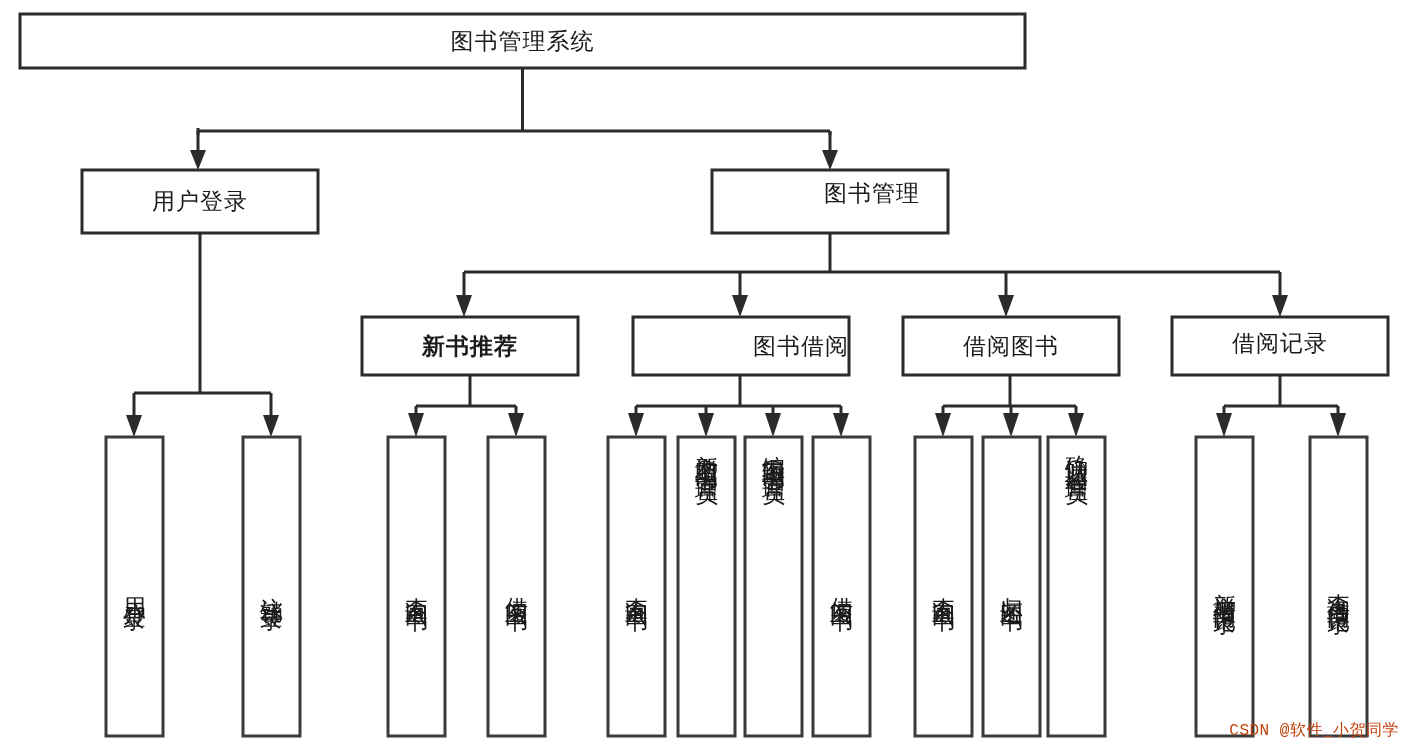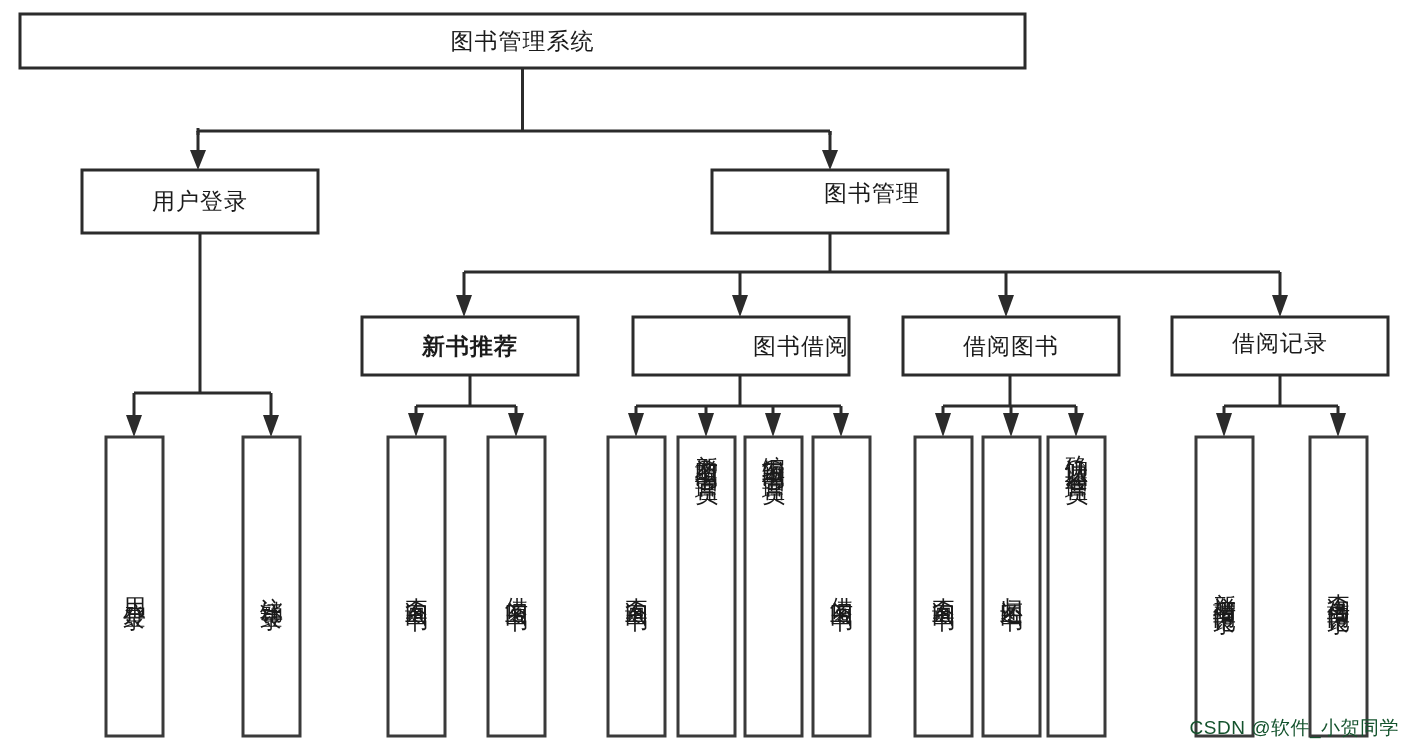--- a/index.html
+++ b/index.html
@@ -76,23 +76,23 @@
     font-family: "DejaVu Sans", "Liberation Sans", sans-serif;
     font-size: 23px;
     color: #1a1a1a;
     letter-spacing: 1px;
     white-space: nowrap;
   }
   .watermark {
     position: absolute;
     right: 6px;
     bottom: 6px;
-    font-family: Liberation Sans, sans-serif;
-    font-size: 19px;
-    color: #14532d;
+    font-family: Liberation Mono, monospace;
+    font-size: 16px;
+    color: #c2410c;
     letter-spacing: 0.5px;
     white-space: nowrap;
     pointer-events: none;
   }
 </style>
 </head>
 <body>
 
 <div id="diagram-root">
 

